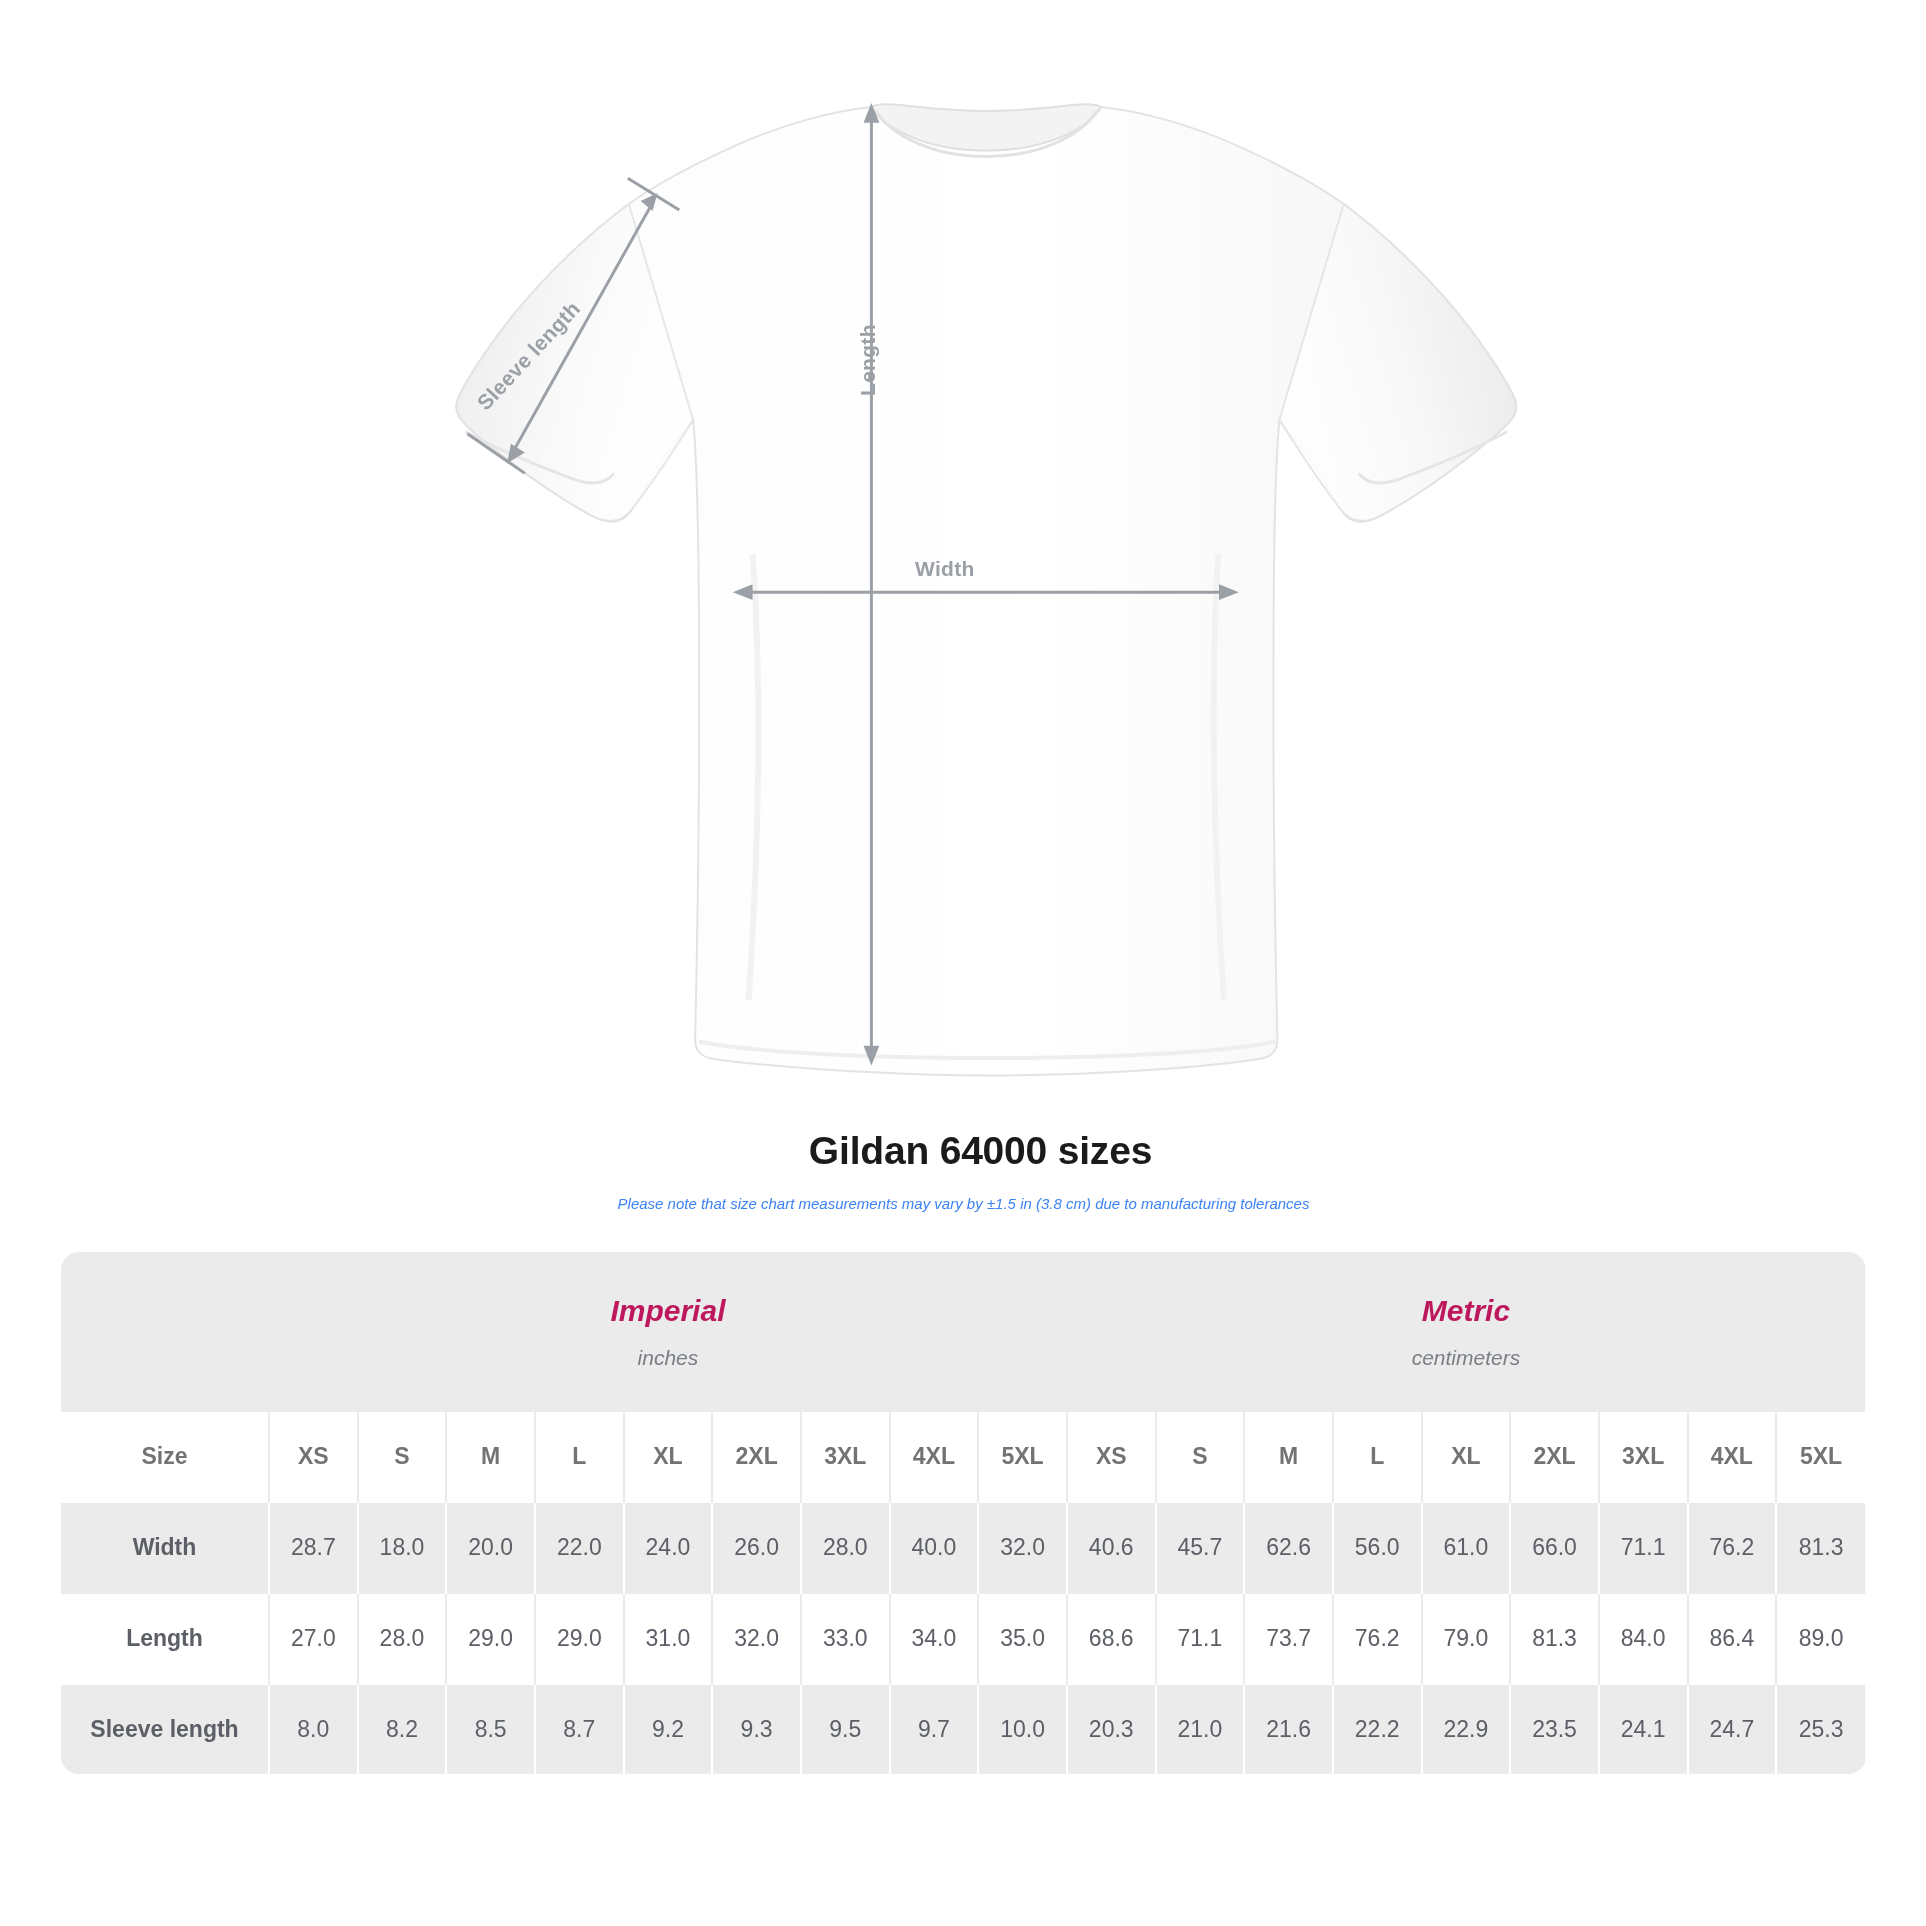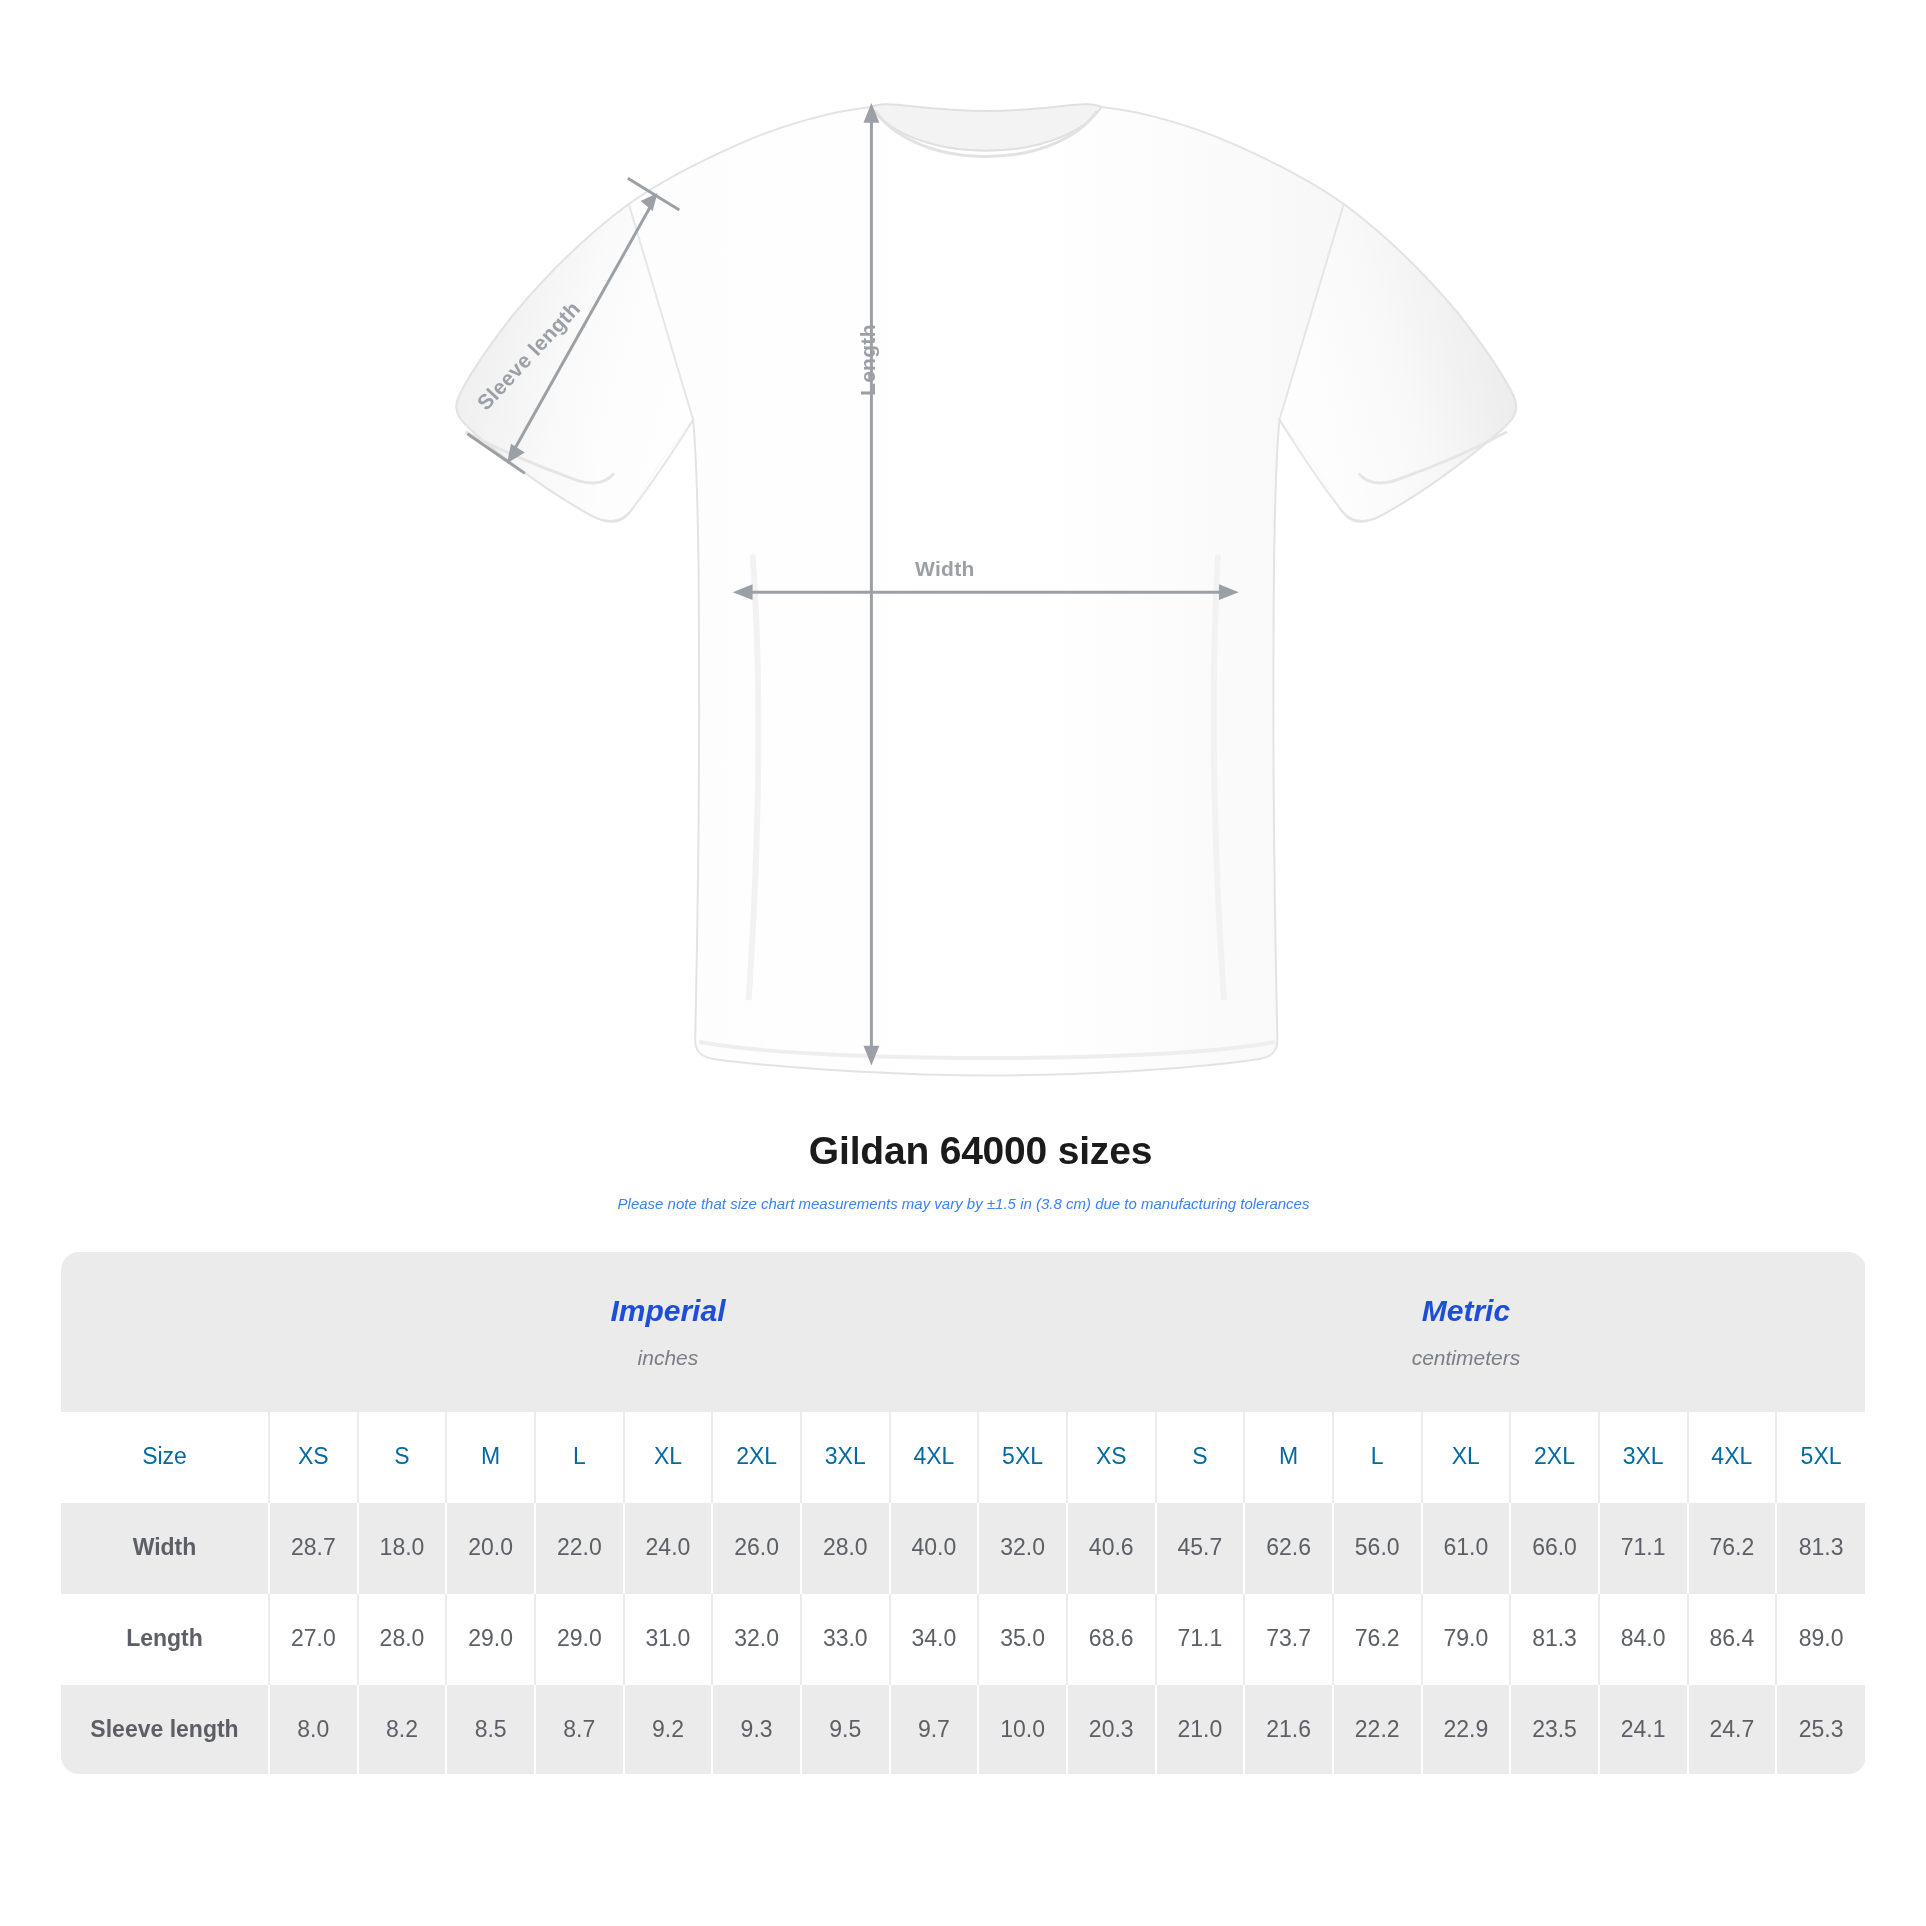--- a/index.html
+++ b/index.html
@@ -97,38 +97,38 @@
     border: 0;
   }
   .unit-head {
     background: #ebebeb;
     height: 158px;
   }
   .unit-head .unit-name {
     font-size: 30px;
     font-weight: bold;
     font-style: italic;
-    color: #1d4ed8;
+    color: #be185d;
     display: block;
   }
   .unit-head .unit-sub {
     font-size: 21px;
     font-style: italic;
     color: #7a7f86;
     display: block;
     margin-top: 18px;
   }
   .row-head-cell {
     background: #ebebeb;
   }
   tr.size-row td {
     height: 87px;
     background: #ffffff;
-    font-weight: normal;
-    color: #0369a1;
+    font-weight: bold;
+    color: #737373;
     border-right: 2px solid #ebebeb;
   }
   tr.size-row td:last-child { border-right: 0; }
   tr.data-row td {
     height: 87px;
     border-right: 2px solid #ffffff;
     border-top: 2px solid #ffffff;
   }
   tr.data-row td:last-child { border-right: 0; }
   tr.stripe td {

